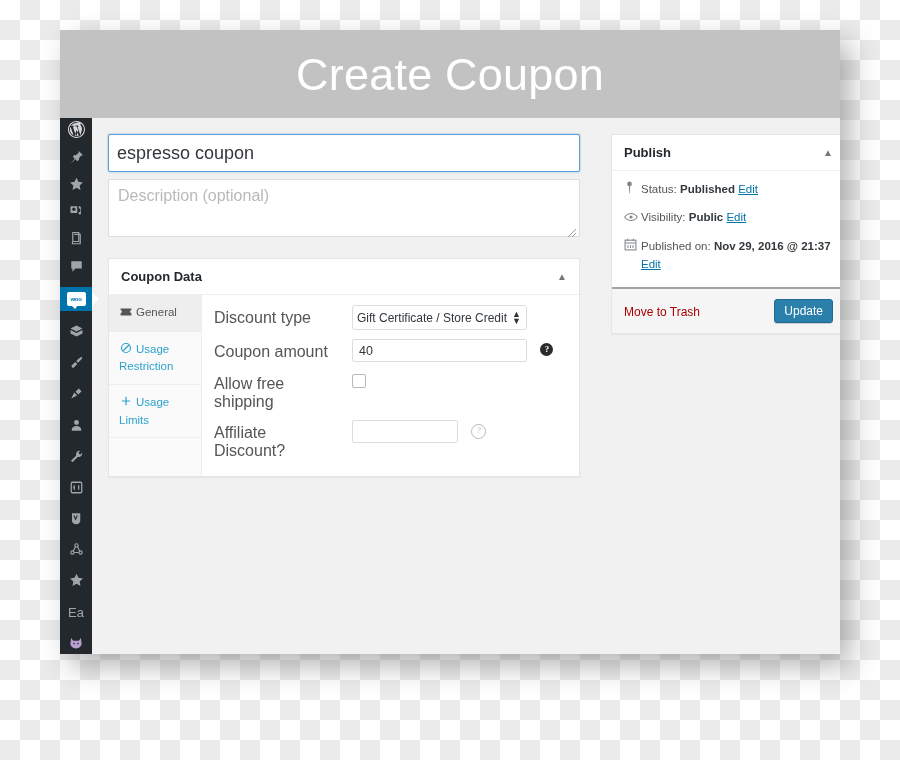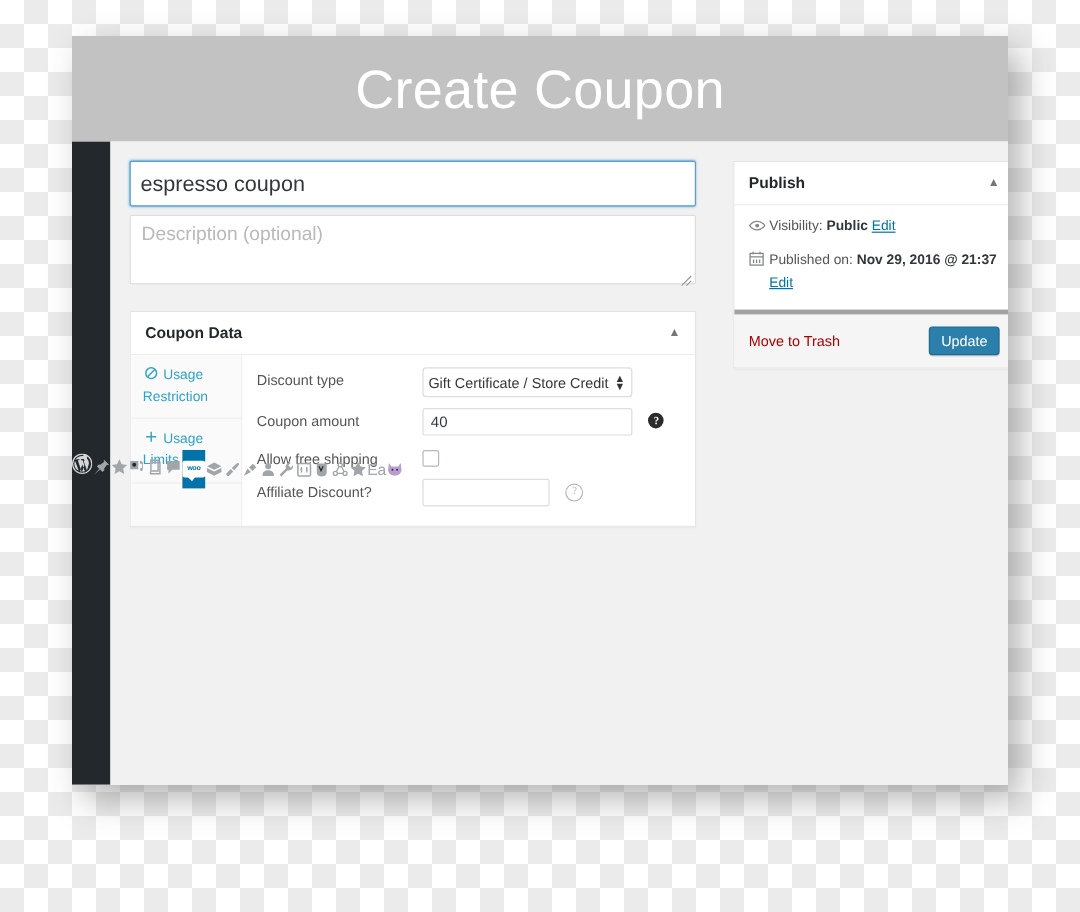--- a/index.html
+++ b/index.html
@@ -55,21 +55,21 @@
     height: 536px;
     background: #f1f1f1;
   }
 
   
   #adminmenu {
     width: 32px;
     background: #23282d;
     flex: 0 0 32px;
     display: flex;
-    flex-direction: row;
+    flex-direction: column;
     align-items: center;
     padding-top: 0px;
   }
   .menu-icon {
     width: 32px;
     height: 28px;
     display: flex;
     align-items: center;
     justify-content: center;
     color: #a0a5aa;
@@ -237,21 +237,21 @@
     background: #fff;
   }
   .form-row {
     display: flex;
     align-items: flex-start;
     margin-bottom: 9px;
   }
   .form-row label {
     width: 122px;
     flex: 0 0 122px;
-    font-size: 12px;
+    font-size: 16px;
     color: #555;
     padding-top: 4px;
     font-family: "Liberation Sans", sans-serif;
   }
   .form-row .field { flex: 1 1 auto; padding-left: 16px; }
   select.wc-select {
     width: 175px;
     height: 25px;
     font-size: 12px;
     color: #32373c;
@@ -352,21 +352,21 @@
     padding-top: 1px;
   }
   .misc-row b { color: #32373c; }
   .misc-row a, .misc-link { color: #0073aa; text-decoration: underline; }
   #major-publishing-actions {
     display: flex;
     align-items: center;
     justify-content: space-between;
     padding: 10px 12px;
     background: #f5f5f5;
-    border-top: 4px solid #a3a3a3;
+    border-top: 2px solid #a3a3a3;
   }
   #delete-action a {
     color: #a00;
     font-size: 12px;
     text-decoration: none;
     font-family: "Liberation Sans", sans-serif;
   }
   #publish-btn {
     background: #2a7fab;
     border: 1px solid #1f6a92;
@@ -531,20 +531,27 @@
 
         <div class="postbox" id="coupon-data-box">
           <div class="hndle">
             <span class="ttl">Coupon Data</span>
             <span class="toggle-arrow">▲</span>
           </div>
 
           <div class="panel-wrap">
 
             <ul class="coupon-tabs">
+              <li class="active">
+                <span class="tab-ico">
+                  <svg width="12" height="10" viewBox="0 0 20 14" fill="#555">
+                      <path d="M1 1h18v3.2a2.2 2.2 0 000 4.4V13H1V8.6a2.2 2.2 0 000-4.4z"></path>
+                    </svg>
+                </span><span>General</span>
+              </li>
               <li>
                 <span class="tab-ico">
                   <svg width="12" height="12" viewBox="0 0 20 20" fill="none" stroke="#2ea2cc" stroke-width="2">
                       <circle cx="10" cy="10" r="7.5"></circle>
                       <path d="M5 15L15 5"></path>
                     </svg>
                 </span><span>Usage Restriction</span>
               </li>
               <li>
                 <span class="tab-ico">
@@ -600,20 +607,33 @@
 
       <div id="postbox-container">
         <div class="postbox" id="submitdiv">
           <div class="hndle">
             <span class="ttl">Publish</span>
             <span class="toggle-arrow">▲</span>
           </div>
 
           <div class="misc-pub">
 
+            <div class="misc-row">
+              <span class="misc-ico">
+                <svg width="11" height="13" viewBox="0 0 14 18" fill="currentColor">
+                    <circle cx="7" cy="4" r="3.3"></circle>
+                    <path d="M6.1 6.5h1.8L7.4 17h-.8z"></path>
+                  </svg>
+              </span>
+              <span>
+                <span>Status:</span>
+                <b>Published</b>
+                <a href="#">Edit</a>
+              </span>
+            </div>
 
             <div class="misc-row">
               <span class="misc-ico">
                 <svg width="14" height="10" viewBox="0 0 20 12" fill="none" stroke="currentColor" stroke-width="1.5">
                     <path d="M1 6s3.5-5 9-5 9 5 9 5-3.5 5-9 5-9-5-9-5z"></path>
                     <circle cx="10" cy="6" r="2.3" fill="currentColor" stroke="none"></circle>
                   </svg>
               </span>
               <span>
                 <span>Visibility:</span>

